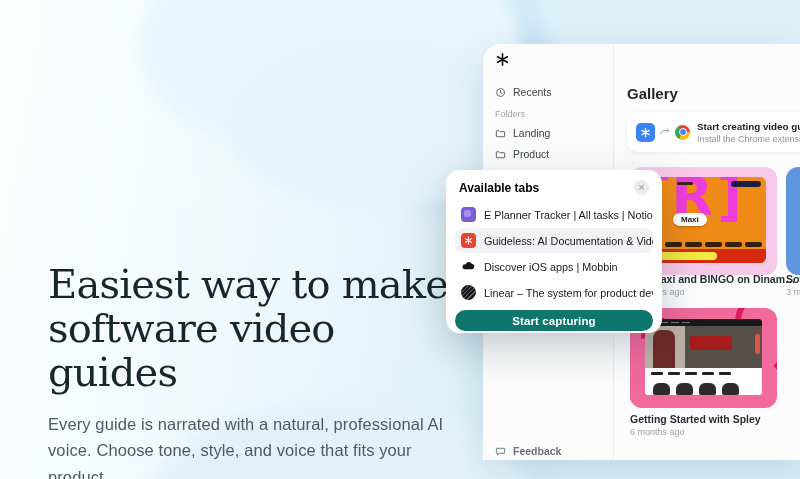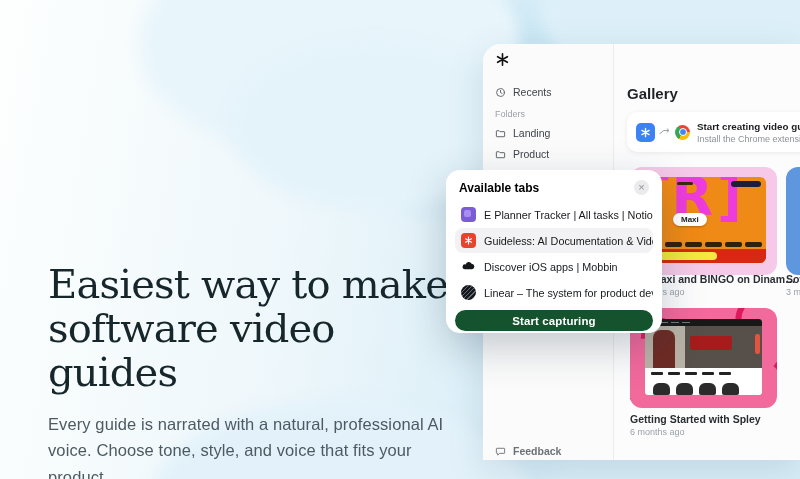--- a/index.html
+++ b/index.html
@@ -107,21 +107,21 @@
   .close-btn { width:15px; height:15px; border-radius:50%; background:#ebebee; color:#8f949b;
                font-size:11px; line-height:14px; text-align:center; cursor:pointer; }
   .tab-row { display:flex; align-items:center; gap:8px; height:25px; padding:0 6px; border-radius:8px;
              font-size:10.8px; color:#17191d; cursor:pointer; margin-bottom:1px; white-space:nowrap; overflow:hidden; }
   .tab-row.selected { background:#f2f2f4; }
   .fav { width:15px; height:15px; flex:0 0 auto; border-radius:4px; position:relative; }
   .fav-eplanner { background:#7b5bd6; }
   .fav-eplanner::after { content:""; position:absolute; left:3px; top:3px; width:7px; height:7px; background:#a78ef0; border-radius:2px; }
   .fav-guideless { background:#e8432d; display:flex; align-items:center; justify-content:center; }
   .fav-linear { border-radius:50%; background:repeating-linear-gradient(135deg,#15171b 0 2px,#646a73 2px 3px); }
-  .capture-btn { margin-top:5px; height:21px; border-radius:11px; background:#14532d; color:#fff;
+  .capture-btn { margin-top:5px; height:21px; border-radius:11px; background:#0f766e; color:#fff;
                  font-size:11.5px; font-weight:bold; display:flex; align-items:center; justify-content:center;
                  cursor:pointer; letter-spacing:0.1px; }
 </style>
 </head>
 <body>
 
 <div class="page">
 
   <div class="blue-patch"></div>
   <div class="cloud c1"></div>

